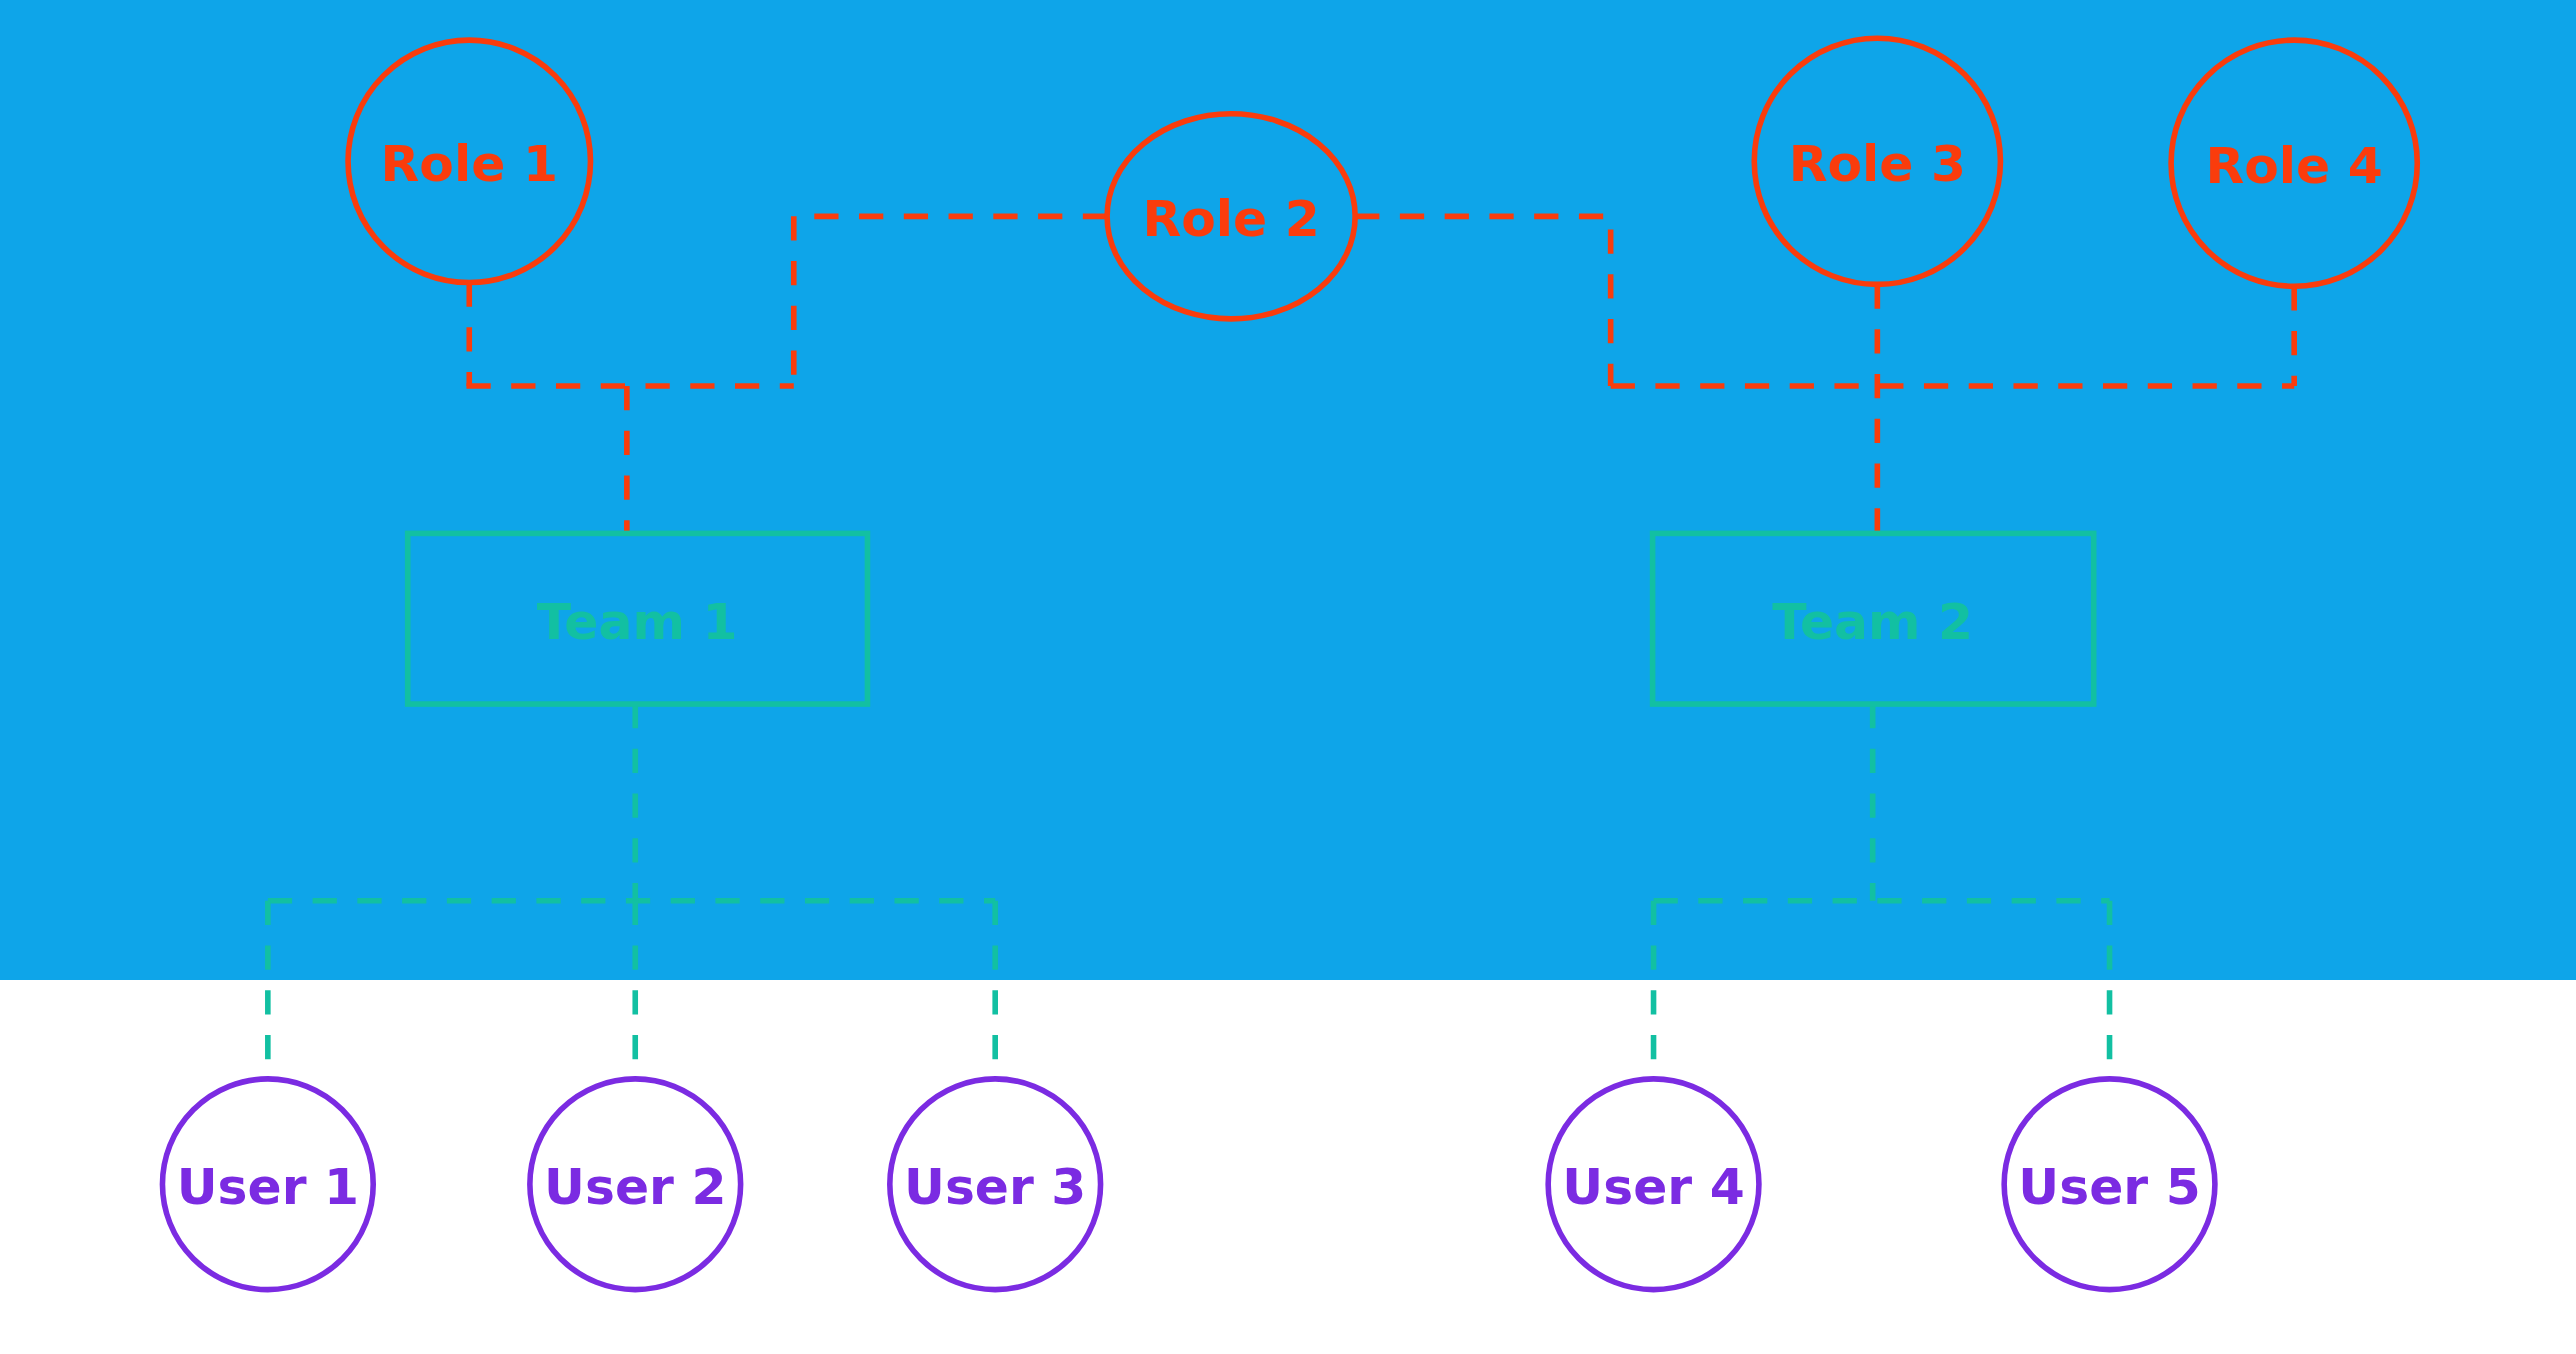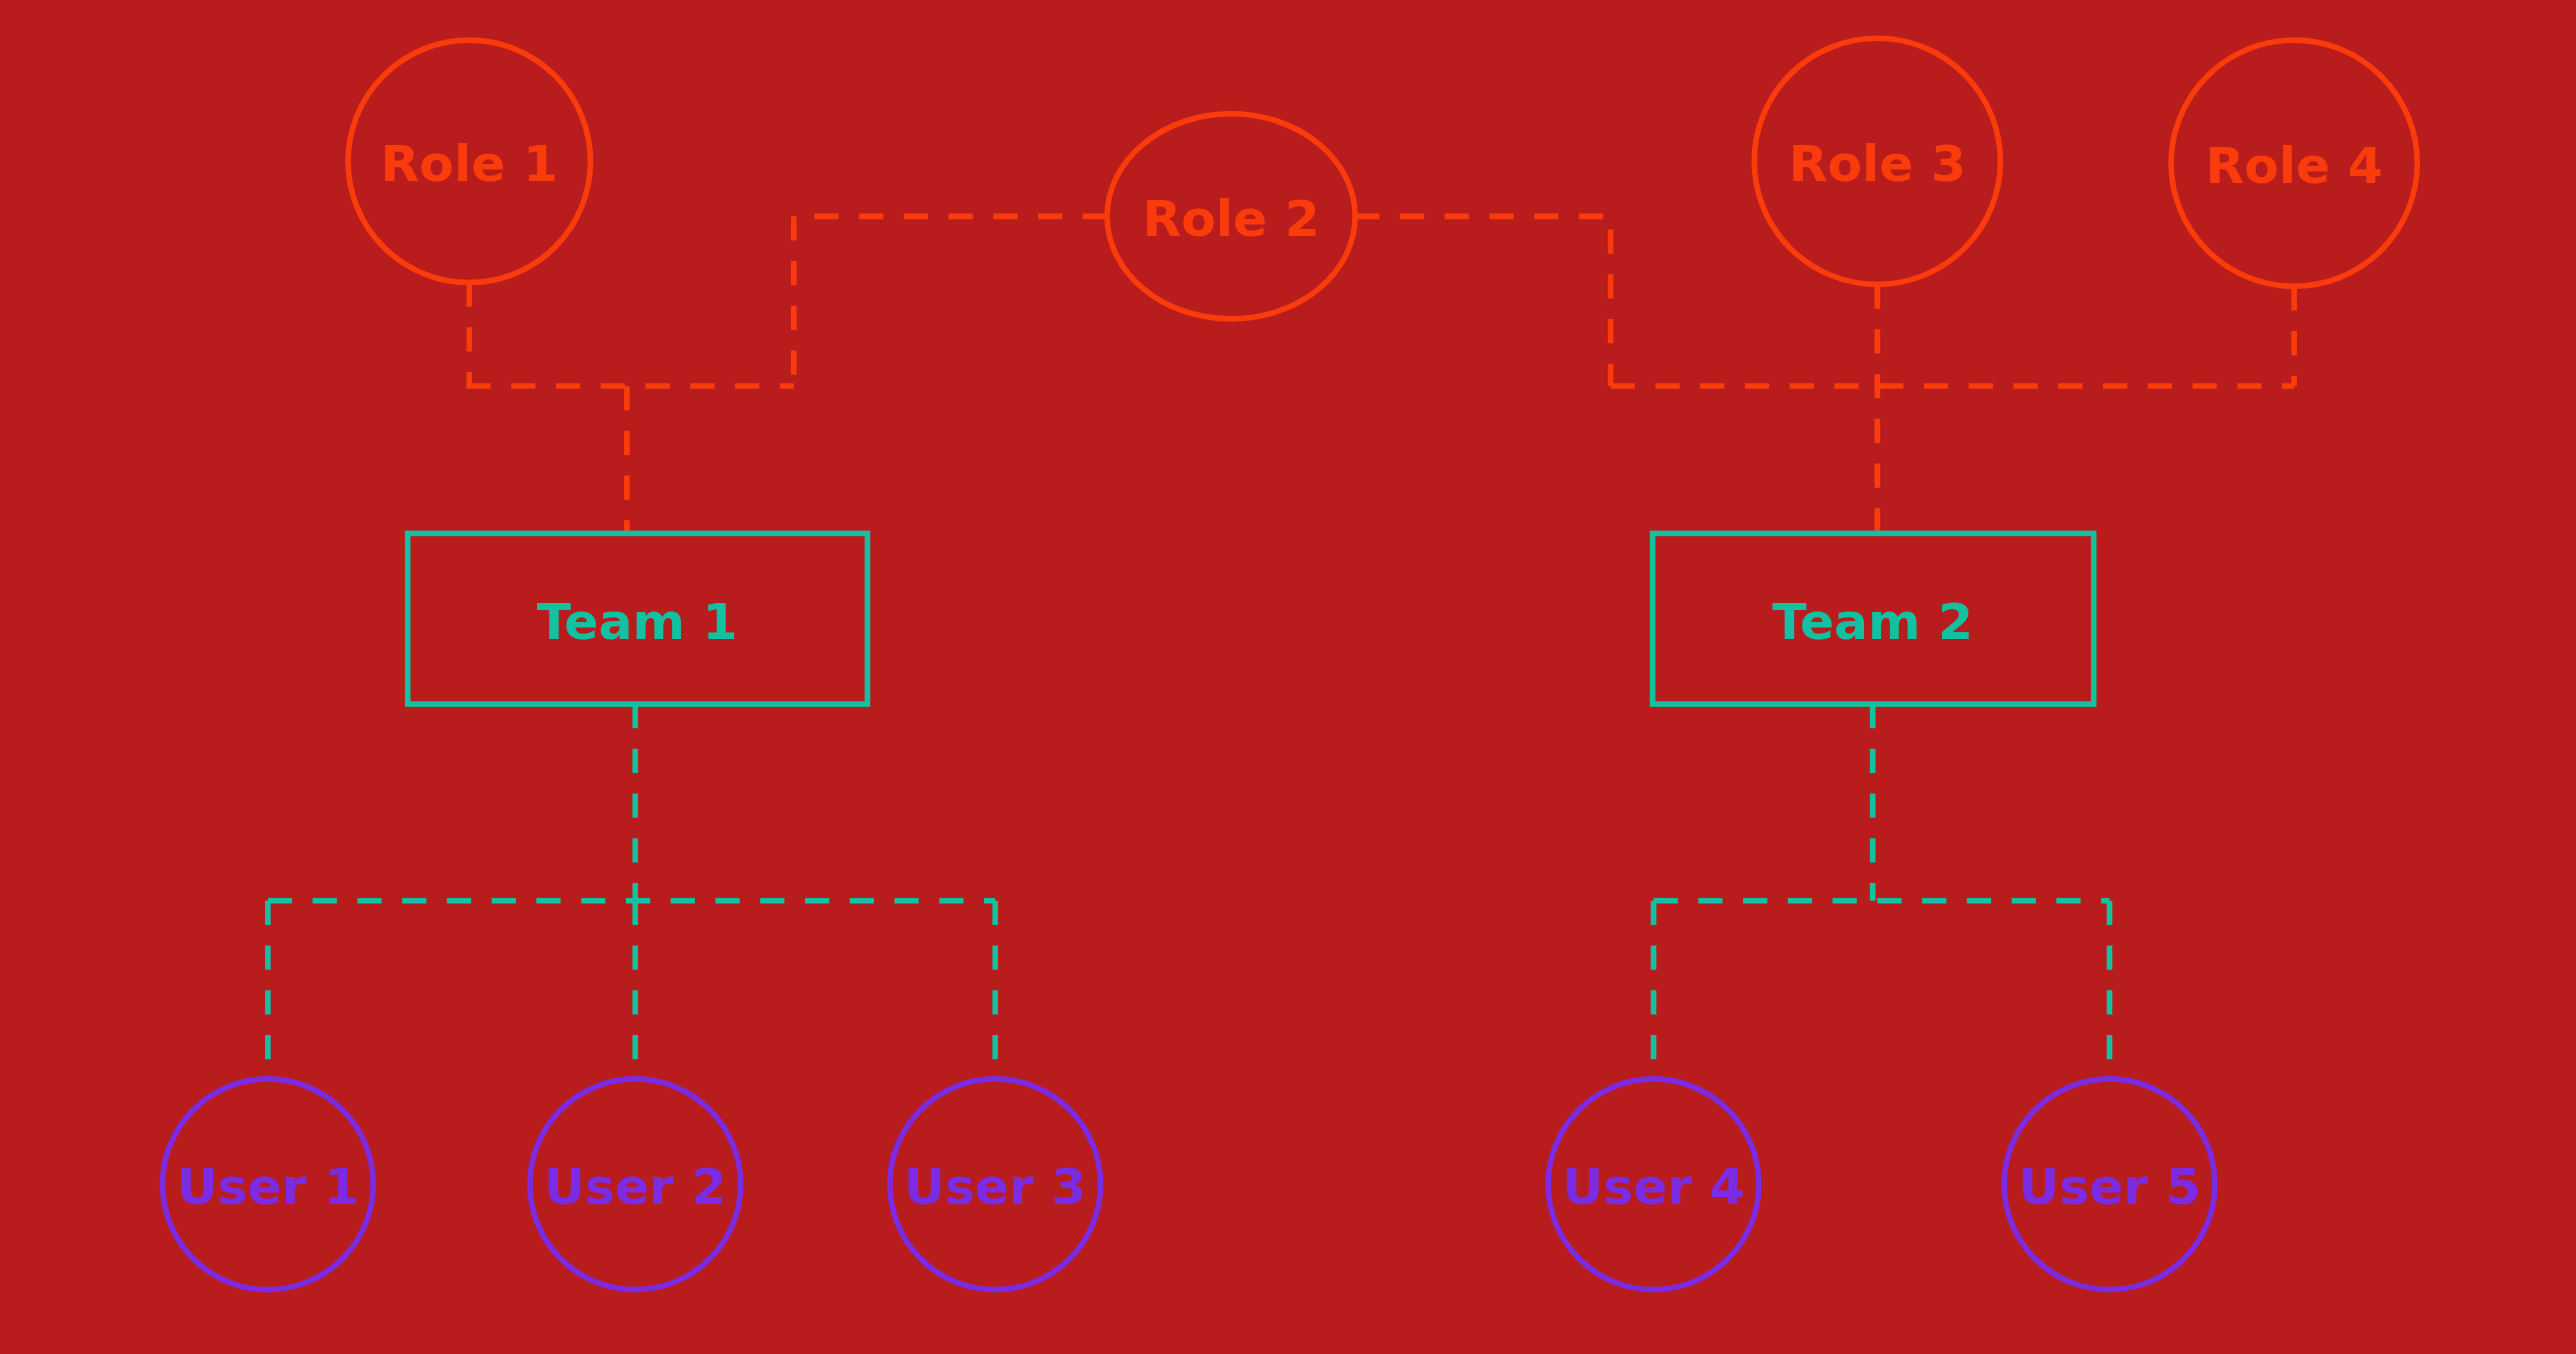--- a/index.html
+++ b/index.html
@@ -9,22 +9,22 @@
   }
   body {
     width: 2576px;
     height: 1354px;
     overflow: hidden;
     font-family: "DejaVu Sans", sans-serif;
   }
   #diagram-root {
     position: relative;
     width: 2576px;
-    height: 1354px;
-    background: #b91c1c;
+    height: 980px;
+    background: #0ea5e9;
   }
   svg.diagram-canvas {
     display: block;
     width: 2576px;
     height: 1354px;
   }
   .node-shape {
     fill: none;
     stroke-width: 6;
   }

